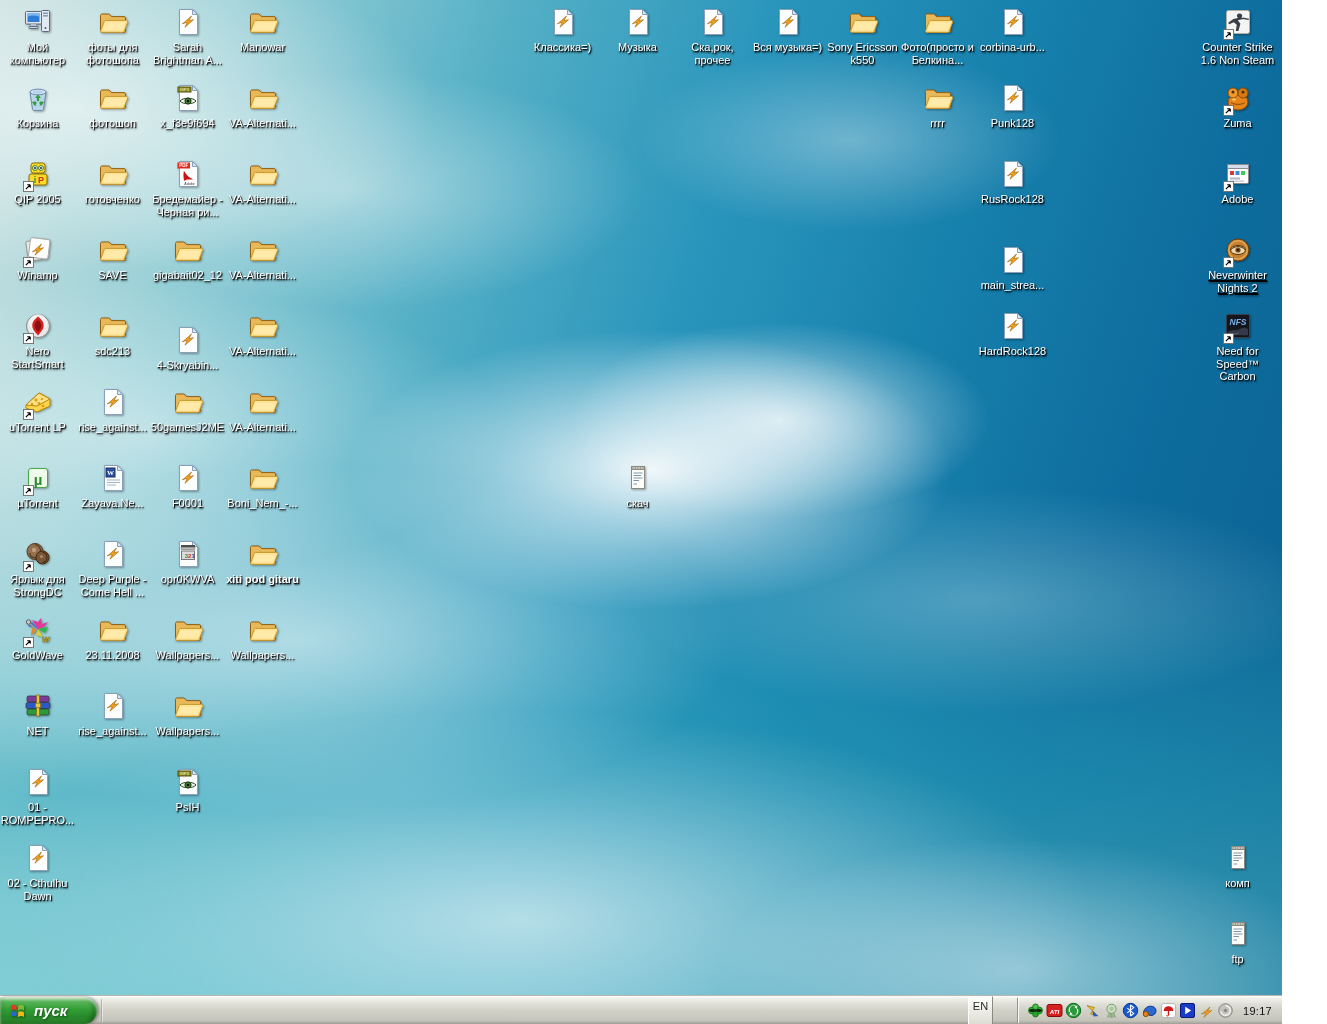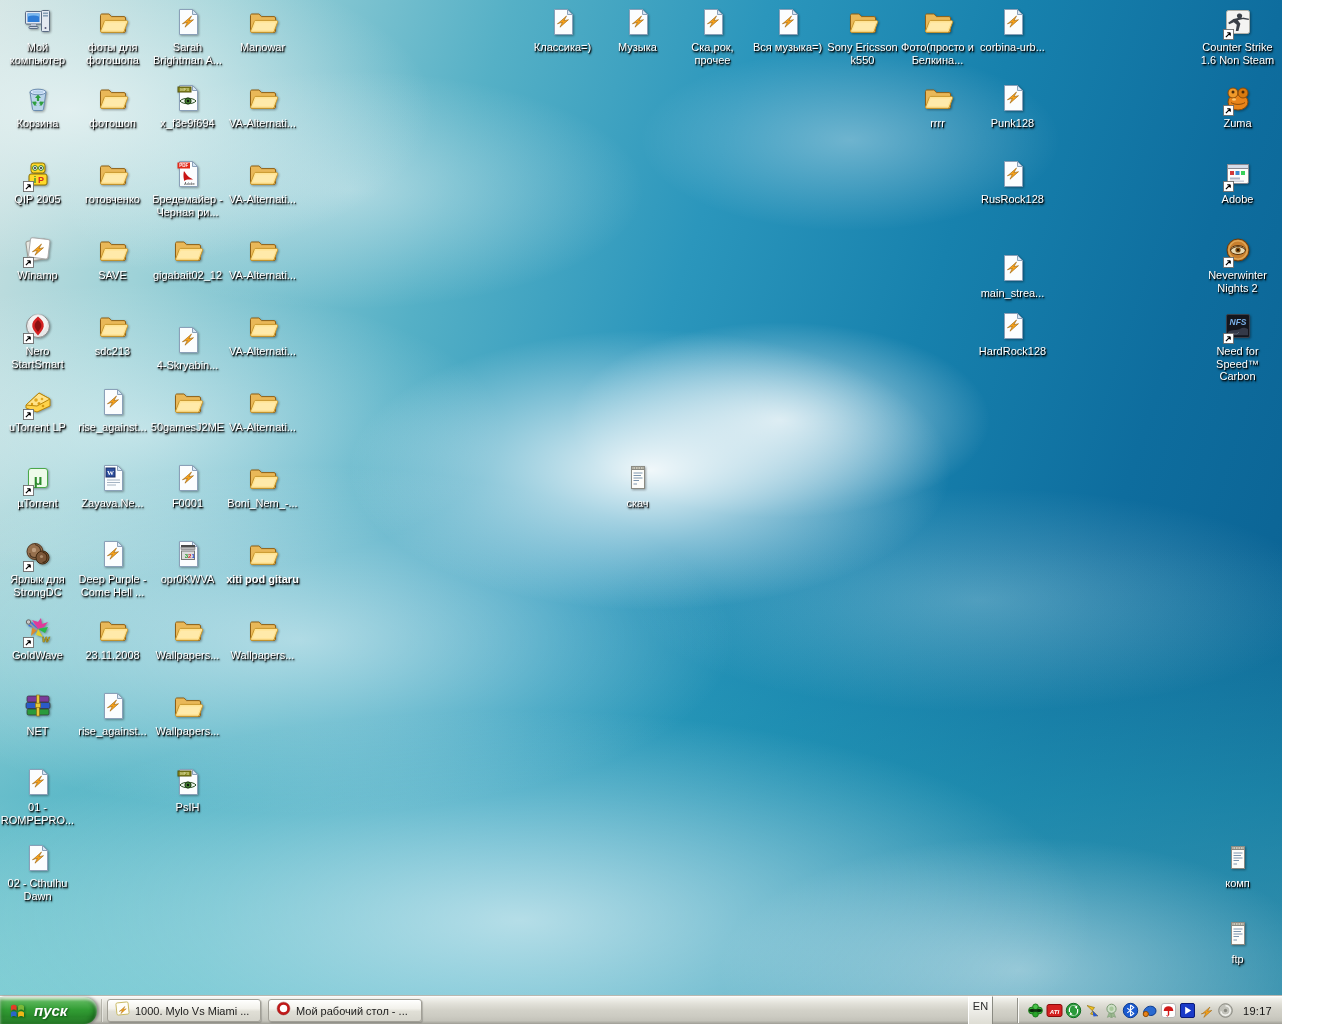--- a/index.html
+++ b/index.html
@@ -683,21 +683,21 @@
       <div class="di" style="left: 975px; top: 157px;">
         <div class="di-glyph">
           <svg class="main" viewBox="0 0 32 32">
             <path d="M7.5 3.5h13l5 5v20h-18z" fill="#fbfdfe" stroke="#8aa0b8"></path>
             <path d="M20.5 3.5v5h5z" fill="#d7e6f4" stroke="#8aa0b8"></path>
             <path d="M11 17.5l8.5-7.5-2.6 4.7 4.6-1-8.5 7.5 2.3-4.9-4.9 1.4z" fill="#f6a21d" stroke="#9a5f06" stroke-width=".6"></path>
           </svg>
         </div>
         <div class="di-label">RusRock128</div>
       </div>
-      <div class="di" style="left: 975px; top: 251px;">
+      <div class="di" style="left: 975px; top: 243px;">
         <div class="di-glyph">
           <svg class="main" viewBox="0 0 32 32">
             <path d="M7.5 3.5h13l5 5v20h-18z" fill="#fbfdfe" stroke="#8aa0b8"></path>
             <path d="M20.5 3.5v5h5z" fill="#d7e6f4" stroke="#8aa0b8"></path>
             <path d="M11 17.5l8.5-7.5-2.6 4.7 4.6-1-8.5 7.5 2.3-4.9-4.9 1.4z" fill="#f6a21d" stroke="#9a5f06" stroke-width=".6"></path>
           </svg>
         </div>
         <div class="di-label">main_strea...</div>
       </div>
       <div class="di" style="left: 975px; top: 309px;">
@@ -782,21 +782,21 @@
           </svg>
           <span class="sc-badge">
             <svg viewBox="0 0 10 10">
               <rect x=".4" y=".4" width="9.2" height="9.2" fill="#fff" stroke="#6a6a6a" stroke-width=".8"></rect>
               <path d="M2.6 7.4l4-4M6.6 3.4H3.8M6.6 3.4v2.8" stroke="#000" stroke-width="1" fill="none"></path>
             </svg>
           </span>
         </div>
         <div class="di-label">Adobe</div>
       </div>
-      <div class="di" style="left: 1200px; top: 233px;">
+      <div class="di" style="left: 1200px; top: 233px; text-decoration: underline;">
         <div class="di-glyph">
           <svg class="main" viewBox="0 0 32 32">
             <circle cx="16" cy="16" r="11" fill="#c87f2e" stroke="#6a3c0a"></circle>
             <circle cx="16" cy="16" r="9.2" fill="none" stroke="#e8b86a" stroke-width="1.5" opacity=".7"></circle>
             <ellipse cx="16" cy="16" rx="7.5" ry="4.5" fill="#e8d8b0" stroke="#5a3208"></ellipse>
             <circle cx="16" cy="16" r="2.6" fill="#7a4a10"></circle>
             <circle cx="16" cy="16" r="1.1" fill="#1a0a00"></circle>
             <path d="M8.5 16c4-4.5 11-4.5 15 0" fill="none" stroke="#5a3208"></path>
           </svg>
           <span class="sc-badge">
@@ -878,36 +878,20 @@
     <div class="start-btn">
       <span class="start-flag"><svg viewBox="0 0 20 18">
             <path d="M2 4.2c2-1.7 4-1.7 6 0v5c-2-1.7-4-1.7-6 0z" fill="#e23c28"></path>
             <path d="M9.6 4.2c2-1.7 4.2-1.7 6.2 0v5c-2-1.7-4.2-1.7-6.2 0z" fill="#7ab83a"></path>
             <path d="M2 11c2-1.7 4-1.7 6 0v5c-2-1.7-4-1.7-6 0z" fill="#2a66c8"></path>
             <path d="M9.6 11c2-1.7 4.2-1.7 6.2 0v5c-2-1.7-4.2-1.7-6.2 0z" fill="#f0b818"></path>
           </svg></span>
       <span class="start-label">пуск</span>
     </div>
     <div class="task-sep"></div>
-    <div class="tasks" id="tasks">
-        <div class="task-btn">
-          <span><svg viewBox="0 0 16 16">
-              <rect x="1.5" y="1.5" width="13" height="13" rx="1.5" transform="rotate(-6 8 8)" fill="#fffef8" stroke="#c8b860"></rect>
-              <path d="M4.8 11l5.8-5.2-1.8 3.2 3.2-.7-5.8 5.2 1.6-3.4-3.4.9z" fill="#f6a21d" stroke="#9a5f06" stroke-width=".4"></path>
-            </svg></span>
-          <span class="task-label">1000. Mylo Vs Miami ...</span>
-        </div>
-        <div class="task-btn">
-          <span><svg viewBox="0 0 16 16">
-              <circle cx="8" cy="8" r="5.4" fill="#fff" stroke="#c01818" stroke-width="2.8"></circle>
-              <circle cx="8" cy="8" r="6.9" fill="none" stroke="#7a0a0a" stroke-width=".7" opacity=".5"></circle>
-            </svg></span>
-          <span class="task-label">Мой рабочий стол - ...</span>
-        </div>
-      </div>
     <div class="tray">
       <div class="lang">EN</div>
       <div class="tray-divider"></div>
       <div class="tray-icons" id="trayicons">
           <span class="tray-ic">
             <svg viewBox="0 0 17 17">
               <circle cx="5" cy="8.5" r="3.4" fill="#3ab43a" stroke="#1a7a1a"></circle>
               <circle cx="12" cy="8.5" r="3.4" fill="#3ab43a" stroke="#1a7a1a"></circle>
               <circle cx="8.5" cy="4.8" r="2.8" fill="#4ac44a" stroke="#1a7a1a"></circle>
               <circle cx="8.5" cy="12.2" r="2.8" fill="#2aa42a" stroke="#1a7a1a"></circle>

